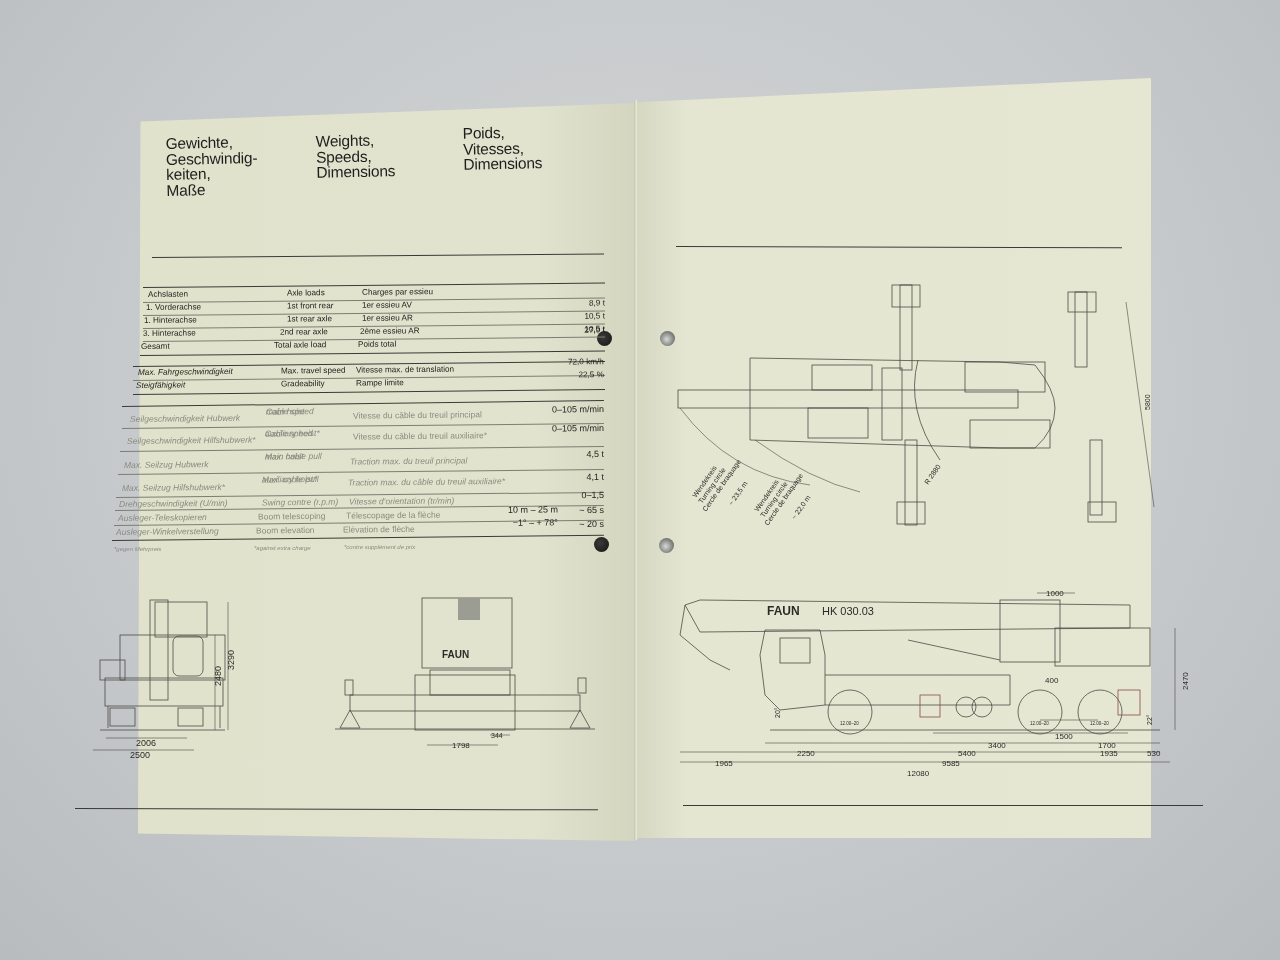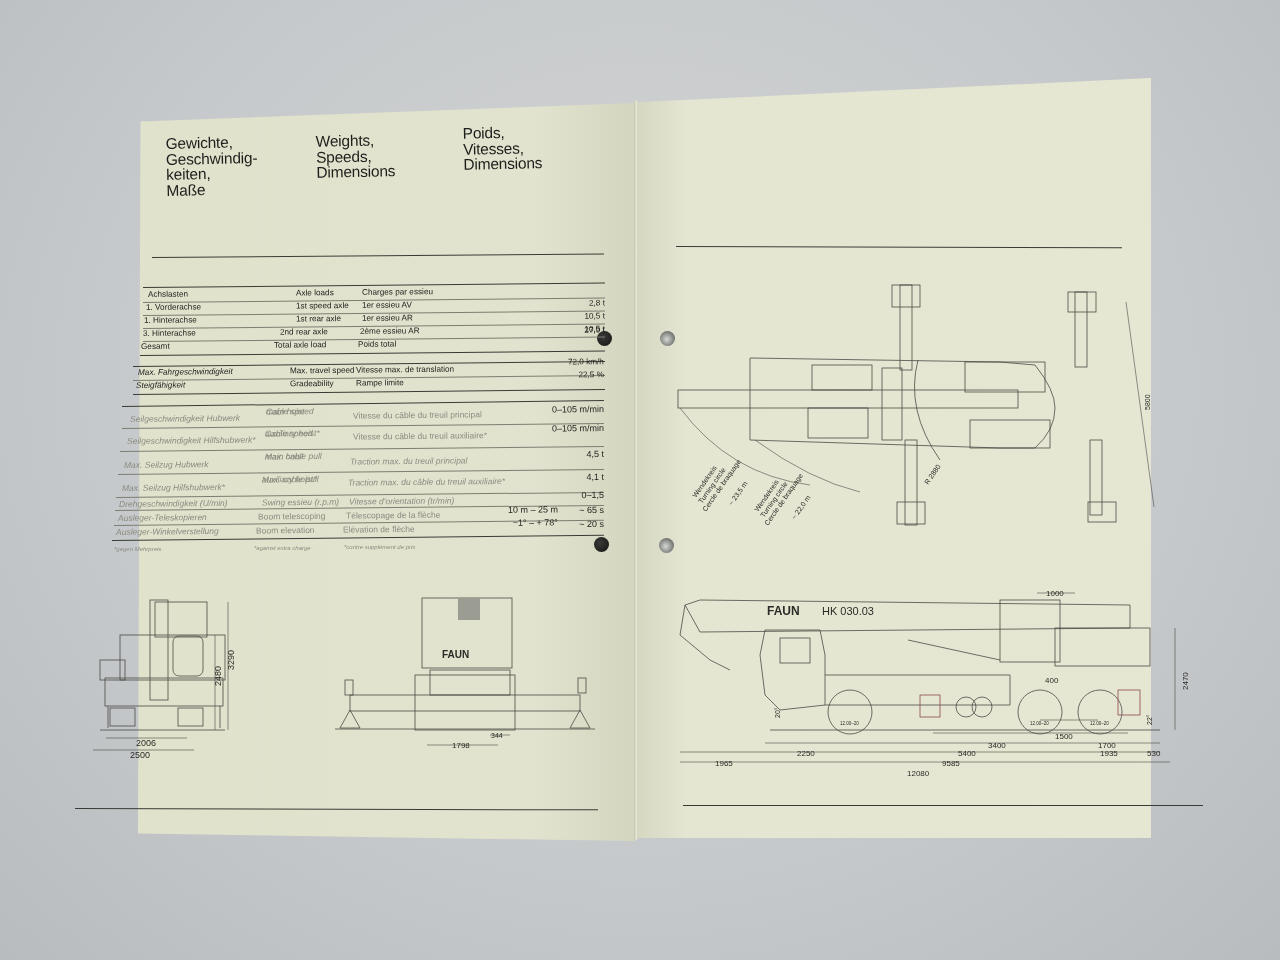--- a/index.html
+++ b/index.html
@@ -10,21 +10,21 @@
   .page-right{left:636px;top:78px;width:515px;height:760px;clip-path:polygon(0 3.2%,100% 0,100% 100%,0 100%);background:linear-gradient(90deg,#d5d7c1 0%,#e5e6d2 10%,#e6e7d3 100%);}
   .spine{position:absolute;left:634px;top:100px;width:3px;height:740px;background:linear-gradient(90deg,#c2c4ae,#eef0dc);}
   .hole{position:absolute;width:15px;height:15px;border-radius:50%;background:radial-gradient(circle at 40% 40%,#3a3a38,#141412);}
   .hole.light{background:radial-gradient(circle at 45% 55%,#d7d9d6,#6a6c69 75%);}
   .title{position:absolute;font-size:15.5px;line-height:15.5px;letter-spacing:-0.2px;white-space:pre;}
   .rule{position:absolute;height:1px;background:#3a3b36;transform-origin:left center;}
   .rule.thin{background:#7c7e72;height:1px;}
   .row{position:absolute;left:140px;width:465px;height:13px;font-size:8.2px;transform-origin:left center;}
   .row span{position:absolute;top:0;white-space:nowrap;}
   .row .de{left:2px;}
-  .row .en{left:156px;}
+  .row .en{left:147px;}
   .row .fr{left:222px;}
   .row .val{right:0;text-align:right;}
   .row.faded span{color:#8a8c80;font-style:italic;}
   .row.faded .val,.row.faded .val2{color:#1e1f1c;font-style:normal;}
   .row .val2{right:46px;text-align:left;}
   .row .sub{display:block;line-height:8px;}
   .foot{position:absolute;font-size:6px;color:#8a8c80;font-style:italic;}
   svg{position:absolute;overflow:visible;}
   svg text{font-family:"Liberation Sans",sans-serif;fill:#2a2b27;}
   .draw{stroke:#4a4b45;fill:none;stroke-width:.8;}
@@ -61,23 +61,23 @@
 <div>
   <div class="rule" style="left:143px;top:287px;width:462px;transform:rotate(-0.55deg);"></div>
   <div class="row" style="top:290px;transform:rotate(-0.55deg);">
     <span class="de" style="left:8px">Achslasten</span>
     <span class="en">Axle loads</span>
     <span class="fr">Charges par essieu</span>
   </div>
   <div class="rule thin" style="left:143px;top:302px;width:462px;transform:rotate(-0.55deg);"></div>
   <div class="row" style="top:303px;transform:rotate(-0.55deg);">
     <span class="de" style="left:6px">1. Vorderachse</span>
-    <span class="en">1st speed axle</span>
+    <span class="en">1st front rear</span>
     <span class="fr">1er essieu AV</span>
-    <span class="val">2,8 t</span>
+    <span class="val">8,9 t</span>
   </div>
   <div class="rule thin" style="left:143px;top:315px;width:462px;transform:rotate(-0.55deg);"></div>
   <div class="row" style="top:316px;transform:rotate(-0.55deg);">
     <span class="de" style="left:4px">1. Hinterachse</span>
     <span class="en">1st rear axle</span>
     <span class="fr">1er essieu AR</span>
     <span class="val">10,5 t</span>
   </div>
   <div class="rule thin" style="left:143px;top:328px;width:462px;transform:rotate(-0.55deg);"></div>
   <div class="row" style="top:329px;transform:rotate(-0.55deg);">
@@ -156,21 +156,21 @@
         <span class="sub">Max. cable pull</span>
         <span class="sub">auxiliary hoist*</span>
       </span>
     <span class="fr" style="left:228px;top:3px">Traction max. du câble du treuil auxiliaire*</span>
     <span class="val" style="top:0px;font-size:9px">4,1 t</span>
   </div>
   <div class="rule thin" style="left:116px;top:497px;width:488px;transform:rotate(-0.6deg);"></div>
 
   <div class="row faded" style="left:117px;width:487px;top:499px;transform:rotate(-0.6deg);font-size:8.5px;">
     <span class="de" style="left:2px">Drehgeschwindigkeit (U/min)</span>
-    <span class="en" style="left:145px">Swing essieu (r.p.m)</span>
+    <span class="en" style="left:145px">Swing contre (r.p.m)</span>
     <span class="fr" style="left:232px">Vitesse d'orientation (tr/min)</span>
     <span class="val" style="top:-4px;font-size:9px">0–1,5</span>
   </div>
   <div class="rule thin" style="left:115px;top:510px;width:489px;transform:rotate(-0.6deg);"></div>
 
   <div class="row faded" style="left:116px;width:488px;top:513px;transform:rotate(-0.6deg);font-size:8.5px;">
     <span class="de" style="left:2px">Ausleger-Teleskopieren</span>
     <span class="en" style="left:142px;font-style:normal">Boom telescoping</span>
     <span class="fr" style="left:230px;font-style:normal">Télescopage de la flèche</span>
     <span class="val2" style="top:-4px;font-size:9px">10 m – 25 m</span>

